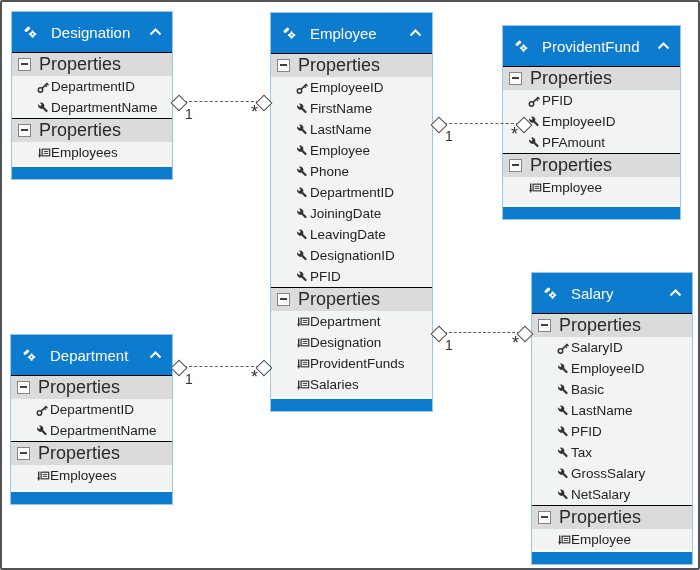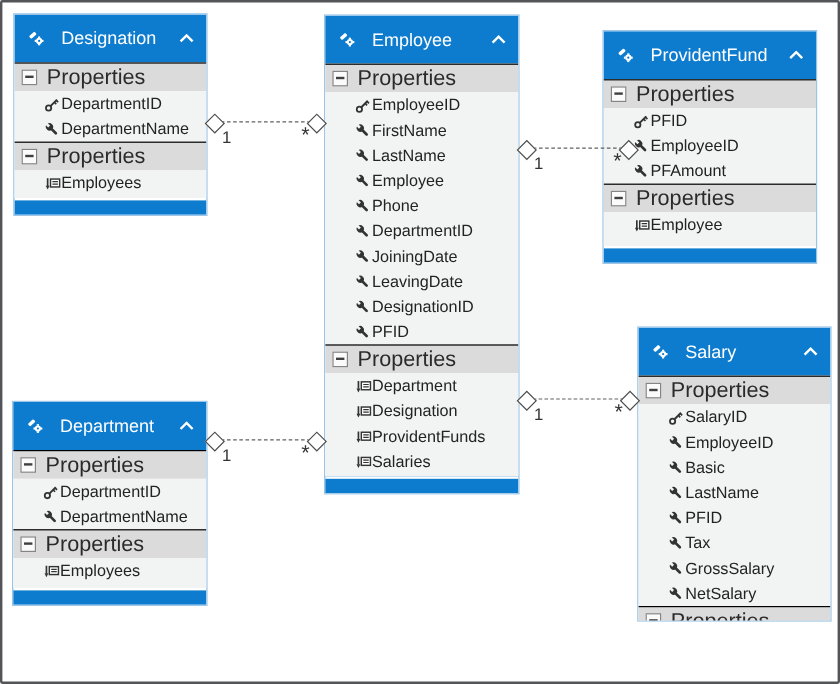--- a/index.html
+++ b/index.html
@@ -35,21 +35,21 @@
   .rows.grow{flex:1 1 auto;}
   .row{height:21px;display:flex;align-items:center;padding-left:24px;
        font-size:13.5px;color:#232323;white-space:nowrap;}
   .i14{width:15px;height:14px;flex:0 0 auto;}
   .efoot{flex:0 0 14px;background:#0d7ccf;border-top:2px solid #ffffff;box-sizing:border-box;margin-top:auto;}
   
   .ent-designation{left:9px;  top:9px;  width:162px;height:169px;}
   .ent-employee  {left:268px;top:10px; width:163px;height:400px;}
   .ent-providentfund{left:500px;top:23px;width:179px;height:195px;}
   .ent-department{left:8px;  top:332px;width:163px;height:171px;}
-  .ent-salary    {left:529px;top:270px;width:162px;height:246px;}
+  .ent-salary    {left:529px;top:270px;width:162px;height:293px;}
   
   .connector{position:absolute;height:28px;}
   .c1{left:171px;top:94px;width:97px;}
   .c2{left:431px;top:116px;width:97px;}
   .c3{left:431px;top:325px;width:98px;}
   .c4{left:171px;top:359px;width:97px;}
   .dash{position:absolute;left:11px;right:11px;top:5px;border-top:1.5px dashed #606060;}
   .diamond{
     position:absolute;top:1px;width:10px;height:10px;background:#ffffff;
     border:1.5px solid #4c4c4c;transform:rotate(45deg);box-sizing:content-box;

